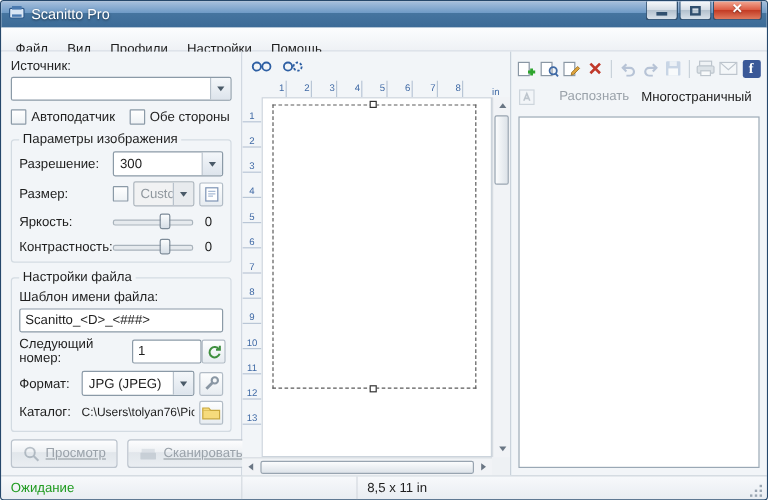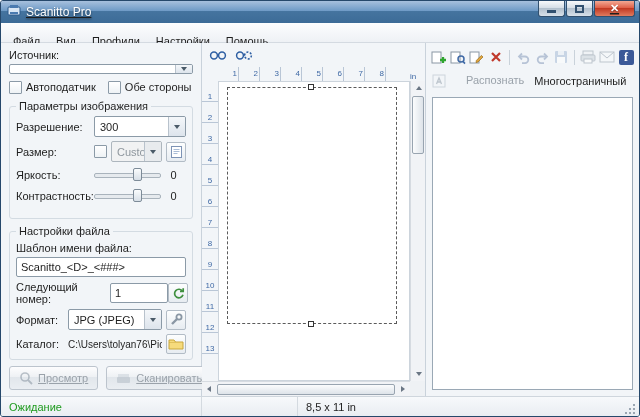--- a/index.html
+++ b/index.html
@@ -4,21 +4,21 @@
 <style>
   * { box-sizing: border-box; margin: 0; padding: 0; }
   html,body { width: 640px; height: 417px; }
   body { font-family: "Liberation Sans", sans-serif; font-size: 11px; color: #1e1e1e; background: #fff; }
 
   .window { width: 640px; height: 417px; border: 1px solid #26486b; border-radius: 3px;
             display: flex; flex-direction: column; background: #eef2f7; overflow: hidden; }
 
   
   .titlebar { height: 22px; flex: none; display: flex; align-items: center; gap: 5px; padding: 0 0 0 6px;
-              background: linear-gradient(180deg,#a7c0dd 0%,#6e9ac6 45%,#45749f 46%,#3c6b97 100%); text-decoration: underline; }
+              background: linear-gradient(180deg,#a7c0dd 0%,#6e9ac6 45%,#45749f 46%,#3c6b97 100%); }
   .title { color: #fff; font-size: 12px; text-shadow: 0 1px 2px rgba(0,0,0,.55); }
   .win-buttons { margin-left: auto; display: flex; align-self: flex-start; padding-right: 4px; }
   .win-btn { width: 27px; height: 16px; margin-left: 1px; border: 1px solid #31506f; border-top: none;
              border-radius: 0 0 3px 3px; display: flex; align-items: center; justify-content: center;
              background: linear-gradient(#f7f9fb,#d3dce5 49%,#b2c0cd 50%,#d8e1ea); }
   .win-btn.close { width: 41px; background: linear-gradient(#f2a893,#dd5a42 49%,#c23a23 50%,#e2male 100%);
                    background: linear-gradient(#f2a893,#dd5a42 49%,#c23a23 50%,#e07b5f); }
   .glyph-min { width: 9px; height: 3px; background: #31506f; margin-top: 6px; }
   .glyph-max { width: 9px; height: 8px; border: 2px solid #31506f; }
   .glyph-close { color: #fff; font-size: 11px; font-weight: bold; line-height: 1; text-shadow: 0 1px 1px rgba(0,0,0,.4); }
@@ -39,21 +39,21 @@
   .field-label { margin: 1px 0 3px; }
   .combo { height: 21px; border: 1px solid #8b9aa7; border-radius: 2px; background: #fff;
            display: flex; align-items: center; padding-left: 5px; overflow: hidden; }
   .combo .combo-text { flex: 1; white-space: nowrap; overflow: hidden; }
   .combo .caret-box { width: 17px; align-self: stretch; flex: none; display: flex; align-items: center; justify-content: center;
                       background: linear-gradient(#f4f7fa,#dde4ec); border-left: 1px solid #b8c2cc; }
   .caret { width: 0; height: 0; border-left: 3.5px solid transparent; border-right: 3.5px solid transparent; border-top: 4px solid #4a5a68; }
   .combo.disabled { background: #f1f2f3; color: #8f979e; border-color: #adb6be; }
   .combo.disabled .caret-box { background: #e8ebee; }
   .checkrow { display: flex; gap: 12px; margin: 7px 0 0; }
-  .check { display: flex; align-items: flex-start; gap: 4px; }
+  .check { display: flex; align-items: center; gap: 4px; }
   .checkbox { width: 13px; height: 13px; flex: none; border: 1px solid #8b9aa7; border-radius: 1px;
               background: linear-gradient(#fff,#eef2f5); }
   .group { border: 1px solid #d3dbe2; border-radius: 3px; margin-top: 12px; padding: 9px 6px 3px; position: relative; }
   .group-title { position: absolute; top: -7px; left: 6px; background: #f2f5f8; padding: 0 3px; }
   .row { display: flex; align-items: center; margin-bottom: 4px; }
   .row .lbl { width: 78px; flex: none; }
   .row .grow { flex: 1; }
   .mini-btn { width: 20px; height: 20px; flex: none; margin-left: 4px; border: 1px solid #b2bcc6; border-radius: 2px;
               background: linear-gradient(#fdfefe,#e7ecf1); display: flex; align-items: center; justify-content: center; }
   .slider { position: relative; width: 86px; height: 17px; margin-right: 10px; }
@@ -211,21 +211,21 @@
               </svg>
           </span>
         </div>
         <div class="row">
           <span class="lbl">Яркость:</span>
           <span class="slider">
               <span class="slider-thumb"></span>
             </span>
           <span class="slider-value">0</span>
         </div>
-        <div class="row" style="margin-bottom:11px">
+        <div class="row" style="margin-bottom:1px">
           <span class="lbl">Контрастность:</span>
           <span class="slider">
               <span class="slider-thumb"></span>
             </span>
           <span class="slider-value">0</span>
         </div>
       </div>
 
       <div class="group">
         <span class="group-title">Настройки файла</span>

